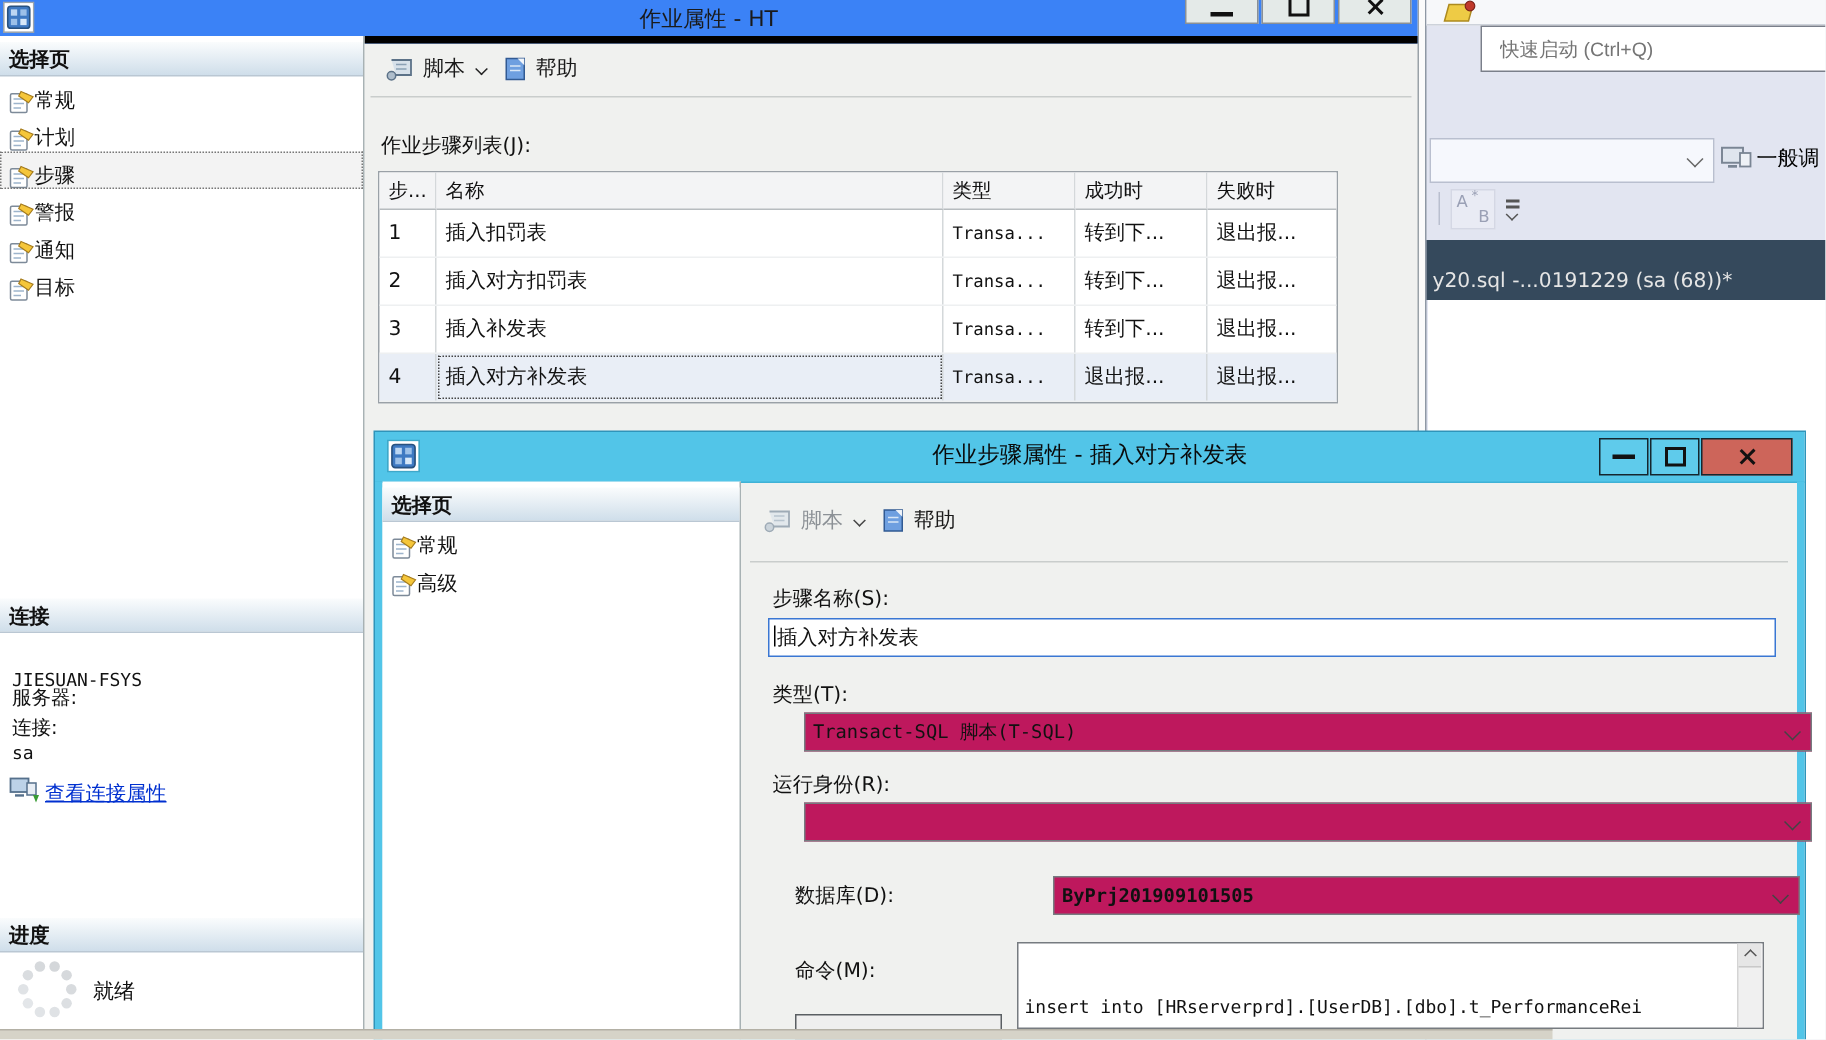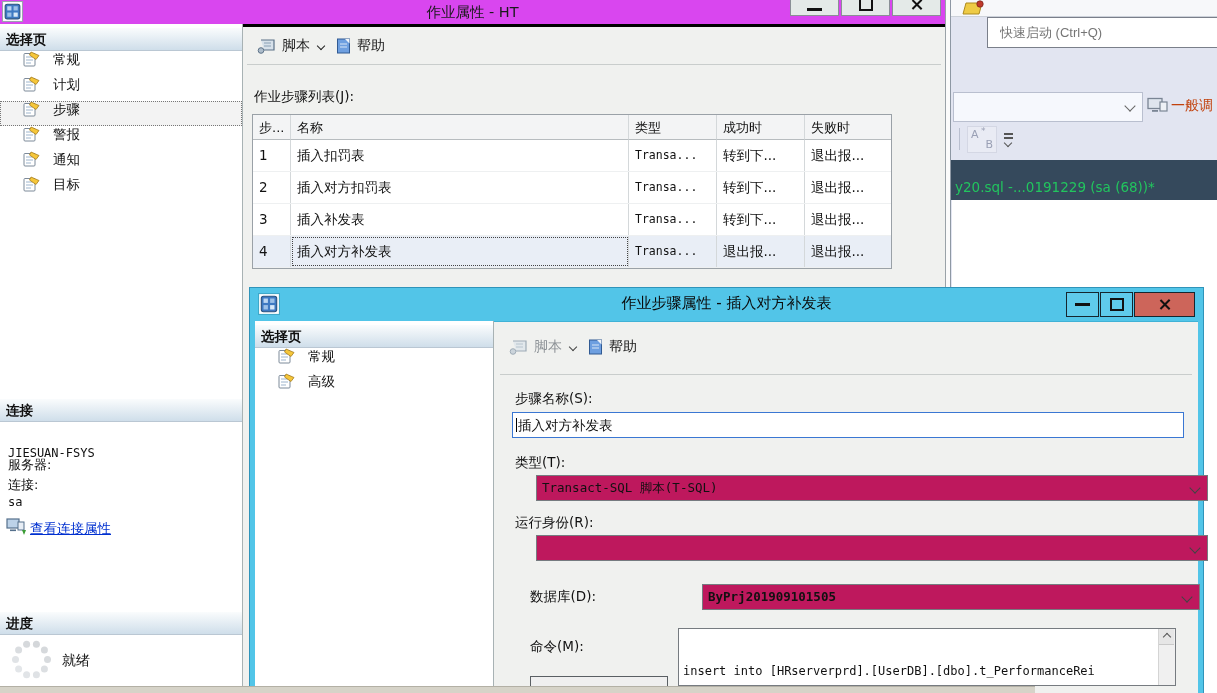--- a/index.html
+++ b/index.html
@@ -11,42 +11,42 @@
   .chev.up{transform:rotate(-135deg);}
   .chev.sm{width:5px;height:5px;border-width:1.4px;}
 
   
   .host{left:950px;top:0;width:267px;height:693px;background:#e2e5f1;border-left:1px solid #8e98a4;z-index:1;}
   .host-top{left:0;top:0;width:267px;height:16px;background:#f7f8fa;border-bottom:1px solid #cdd2da;}
   .quick-launch{left:36px;top:17px;width:222px;height:27px;background:#fff;border:1px solid #7a7f8a;
                 font-size:13px;color:#3a3a44;padding-left:12px;line-height:27px;white-space:nowrap;overflow:hidden;}
   .tb-combo{left:2px;top:92px;width:188px;height:28px;background:#f6f8fd;border:1px solid #b9bfcf;}
   .tb-combo .chev{position:absolute;right:8px;top:9px;border-color:#666;}
-  .tb1-label{left:220px;top:97px;width:47px;height:20px;overflow:hidden;white-space:nowrap;font-size:14px;color:#c2410c;}
+  .tb1-label{left:220px;top:97px;width:47px;height:20px;overflow:hidden;white-space:nowrap;font-size:14px;color:#000000;}
   .tb2-sep{left:8px;top:128px;width:1px;height:22px;background:#b9bfcf;}
   .ab-icon{left:16px;top:126px;width:28px;height:25px;color:#9aa0b5;background:#e9ebf4;border:1px solid #d4d7e4;}
   .ab-icon .a{position:absolute;left:3px;top:1px;font-size:11px;}
   .ab-icon .st{position:absolute;left:13px;top:-1px;font-size:9px;}
   .ab-icon .b{position:absolute;right:3px;bottom:1px;font-size:11px;}
   .ovf{left:52px;top:132px;width:12px;height:14px;}
   .ovf .bar{position:absolute;left:1px;width:9px;height:1.6px;background:#555;}
   .doc-tabbar{left:0;top:160px;width:267px;height:40px;background:#35495c;}
-  .doc-tab{position:absolute;left:4px;bottom:5px;color:#22c55e;font-size:13.5px;white-space:nowrap;}
+  .doc-tab{position:absolute;left:4px;bottom:5px;color:#e5e5e5;font-size:13.5px;white-space:nowrap;}
   .editor{left:1px;top:200px;width:266px;height:493px;background:#fff;}
 
   
   .phead{font-weight:bold;font-size:13.5px;padding:3px 0 0 6px;height:19px;
          background:linear-gradient(#fafcfd,#cfdeea);border-bottom:1px solid #bac7d3;}
-  .pitem{display:flex;align-items:flex-start;gap:13px;height:25px;padding-left:23px;font-size:13.5px;}
+  .pitem{display:flex;align-items:flex-end;gap:0;height:25px;padding-left:6px;font-size:13.5px;}
   .toolbar-label{font-size:14px;color:#1a1a1a;}
   .sepline{height:1px;background:#c9cdcc;}
 
   
   .job{left:0;top:0;width:945px;height:686px;background:#f0f1ef;border-right:1px solid #9aa2a8;z-index:2;}
-  .job-titlebar{left:0;top:0;width:945px;height:24px;background:#d946ef;border-bottom:3px solid #000000;overflow:hidden;}
+  .job-titlebar{left:0;top:0;width:945px;height:24px;background:#3b82f6;border-bottom:5px solid #000000;overflow:hidden;}
   .job-title{position:absolute;left:0;top:3px;width:100%;text-align:center;font-size:14.5px;color:#1a1a1a;}
   .wbtn{position:absolute;top:-9px;width:49px;height:25px;border:1px solid #8a9096;background:#e4eae8;
         display:flex;align-items:flex-end;justify-content:center;padding-bottom:4px;box-sizing:border-box;}
   .g-min{width:15px;height:3px;background:#111;}
   .g-max{width:10px;height:9px;border:2px solid #111;}
   .g-x{position:relative;width:13px;height:13px;}
   .g-x::before,.g-x::after{content:"";position:absolute;left:5.5px;top:0;width:2.4px;height:13px;background:#111;}
   .g-x::before{transform:rotate(45deg);} .g-x::after{transform:rotate(-45deg);}
   .job-left{left:0;top:24px;width:242px;height:662px;background:#fff;border-right:1px solid #a8b2b4;}
   .job-left .phead{margin-top:4px;}

